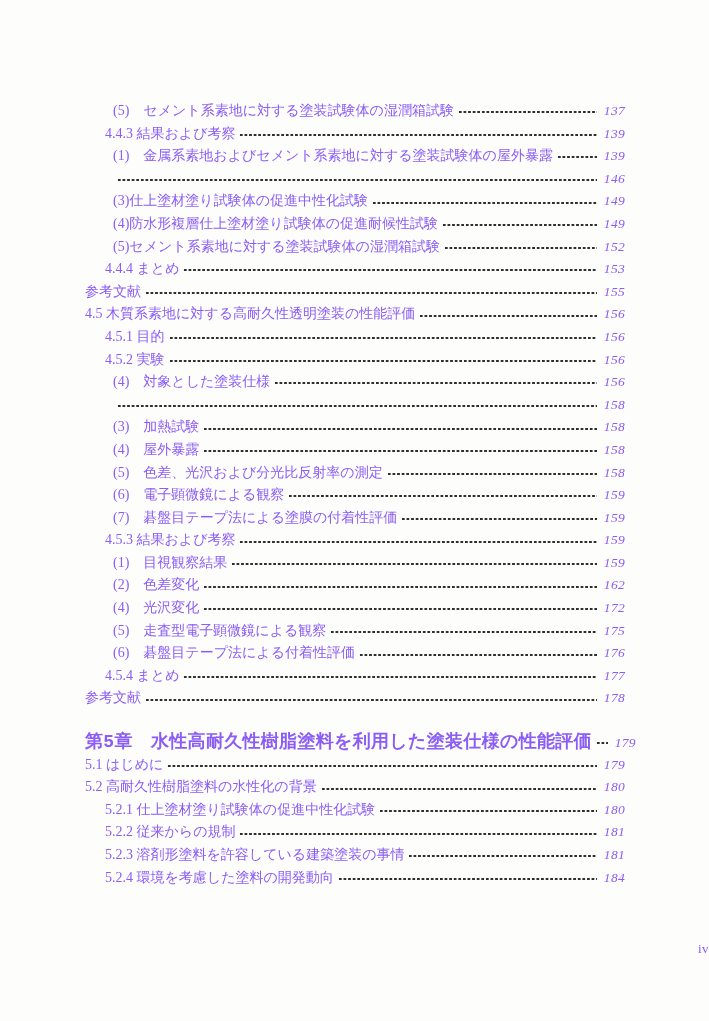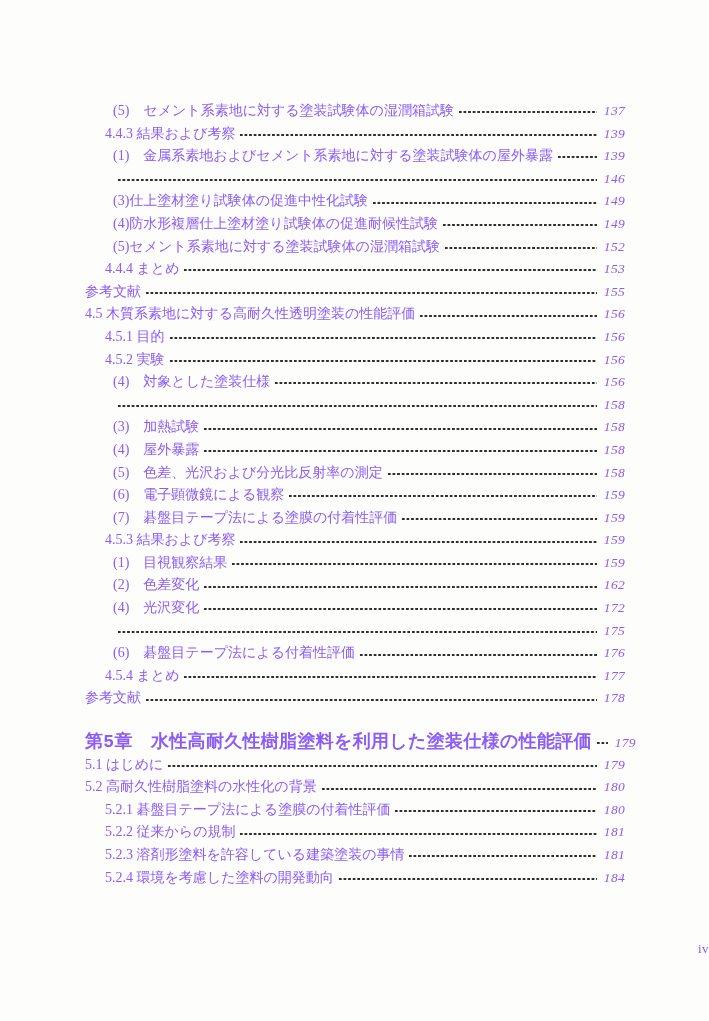--- a/index.html
+++ b/index.html
@@ -185,20 +185,21 @@
         <span class="toc-label">(2)　色差変化</span>
         <span class="toc-dots"></span>
         <span class="toc-page">162</span>
       </div>
       <div class="toc-row indent-2">
         <span class="toc-label">(4)　光沢変化</span>
         <span class="toc-dots"></span>
         <span class="toc-page">172</span>
       </div>
       <div class="toc-row indent-2">
+        <span class="toc-label">(5)　走査型電子顕微鏡による観察</span>
         <span class="toc-dots"></span>
         <span class="toc-page">175</span>
       </div>
       <div class="toc-row indent-2">
         <span class="toc-label">(6)　碁盤目テープ法による付着性評価</span>
         <span class="toc-dots"></span>
         <span class="toc-page">176</span>
       </div>
       <div class="toc-row indent-1">
         <span class="toc-label">4.5.4 まとめ</span>
@@ -219,21 +220,21 @@
         <span class="toc-label">5.1 はじめに</span>
         <span class="toc-dots"></span>
         <span class="toc-page">179</span>
       </div>
       <div class="toc-row indent-0">
         <span class="toc-label">5.2 高耐久性樹脂塗料の水性化の背景</span>
         <span class="toc-dots"></span>
         <span class="toc-page">180</span>
       </div>
       <div class="toc-row indent-1">
-        <span class="toc-label">5.2.1 碁盤目テープ法による塗膜の付着性評価</span>
+        <span class="toc-label">5.2.1 仕上塗材塗り試験体の促進中性化試験</span>
         <span class="toc-dots"></span>
         <span class="toc-page">180</span>
       </div>
       <div class="toc-row indent-1">
         <span class="toc-label">5.2.2 従来からの規制</span>
         <span class="toc-dots"></span>
         <span class="toc-page">181</span>
       </div>
       <div class="toc-row indent-1">
         <span class="toc-label">5.2.3 溶剤形塗料を許容している建築塗装の事情</span>

